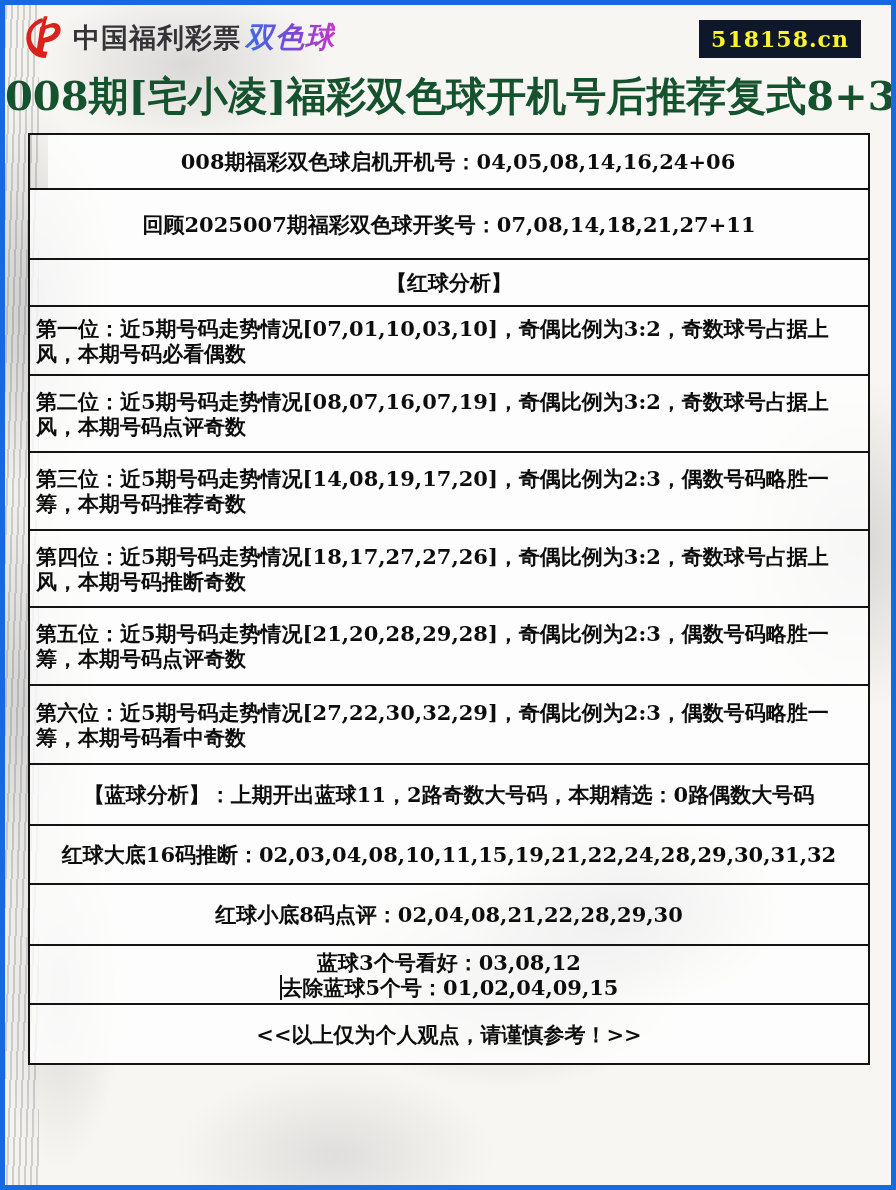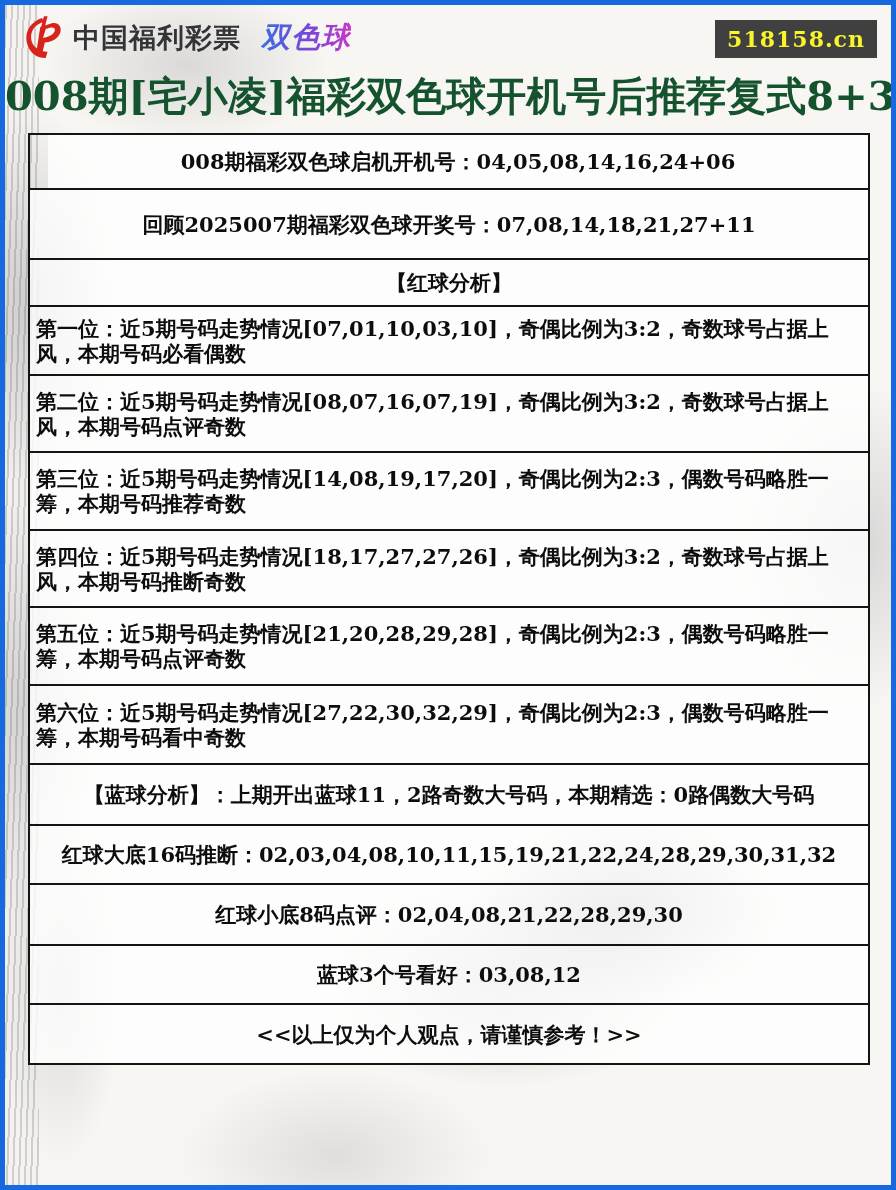--- a/index.html
+++ b/index.html
@@ -32,27 +32,27 @@
   
   .header{position:absolute;left:0;top:0;width:100%;height:64px;z-index:2;}
   .logo{position:absolute;left:18px;top:10px;display:flex;align-items:center;cursor:pointer;}
   .logo-mark{width:40px;height:46px;margin-right:10px;}
   .logo-org{
     font-family:"DejaVu Sans","Liberation Sans",sans-serif;
     font-weight:900;font-size:27px;color:#333338;letter-spacing:1px;
   }
   .logo-product{
     font-family:"DejaVu Sans","Liberation Sans",sans-serif;
-    font-weight:900;font-style:italic;font-size:29px;letter-spacing:1px;margin-left:20px;
+    font-weight:900;font-style:italic;font-size:29px;letter-spacing:1px;margin-left:4px;
     background:linear-gradient(90deg,#3a6de2 0%,#7b46d8 55%,#c637c9 100%);
     -webkit-background-clip:text;background-clip:text;color:transparent;
   }
   .badge{
-    position:absolute;right:14px;top:15px;z-index:3;cursor:pointer;
-    background:#404040;color:#f8f52c;
+    position:absolute;right:30px;top:15px;z-index:3;cursor:pointer;
+    background:#0f172a;color:#f8f52c;
     font-weight:bold;font-size:22px;line-height:1;
     padding:8px 12px;letter-spacing:1px;
   }
 
   
   .page-title{
     position:absolute;left:0;top:64px;width:100%;z-index:2;
     text-align:center;white-space:nowrap;
     font-weight:bold;font-size:40px;color:#14532d;letter-spacing:0px;
   }
@@ -109,15 +109,16 @@
   <div class="row r5 left">第二位：近5期号码走势情况[08,07,16,07,19]，奇偶比例为3:2，奇数球号占据上风，本期号码点评奇数</div>
   <div class="row r6 left">第三位：近5期号码走势情况[14,08,19,17,20]，奇偶比例为2:3，偶数号码略胜一筹，本期号码推荐奇数</div>
   <div class="row r7 left">第四位：近5期号码走势情况[18,17,27,27,26]，奇偶比例为3:2，奇数球号占据上风，本期号码推断奇数</div>
   <div class="row r8 left">第五位：近5期号码走势情况[21,20,28,29,28]，奇偶比例为2:3，偶数号码略胜一筹，本期号码点评奇数</div>
   <div class="row r9 left">第六位：近5期号码走势情况[27,22,30,32,29]，奇偶比例为2:3，偶数号码略胜一筹，本期号码看中奇数</div>
   <div class="row r10">【蓝球分析】：上期开出蓝球11，2路奇数大号码，本期精选：0路偶数大号码</div>
   <div class="row r11">红球大底16码推断：02,03,04,08,10,11,15,19,21,22,24,28,29,30,31,32</div>
   <div class="row r12">红球小底8码点评：02,04,08,21,22,28,29,30</div>
   <div class="row r13 split">
     <div class="cell">蓝球3个号看好：03,08,12</div>
+    <div class="cell">去除蓝球5个号：01,02,04,09,15</div>
   </div>
   <div class="row r15">&lt;&lt;以上仅为个人观点，请谨慎参考！&gt;&gt;</div>
 </div>
 
 </body></html>

